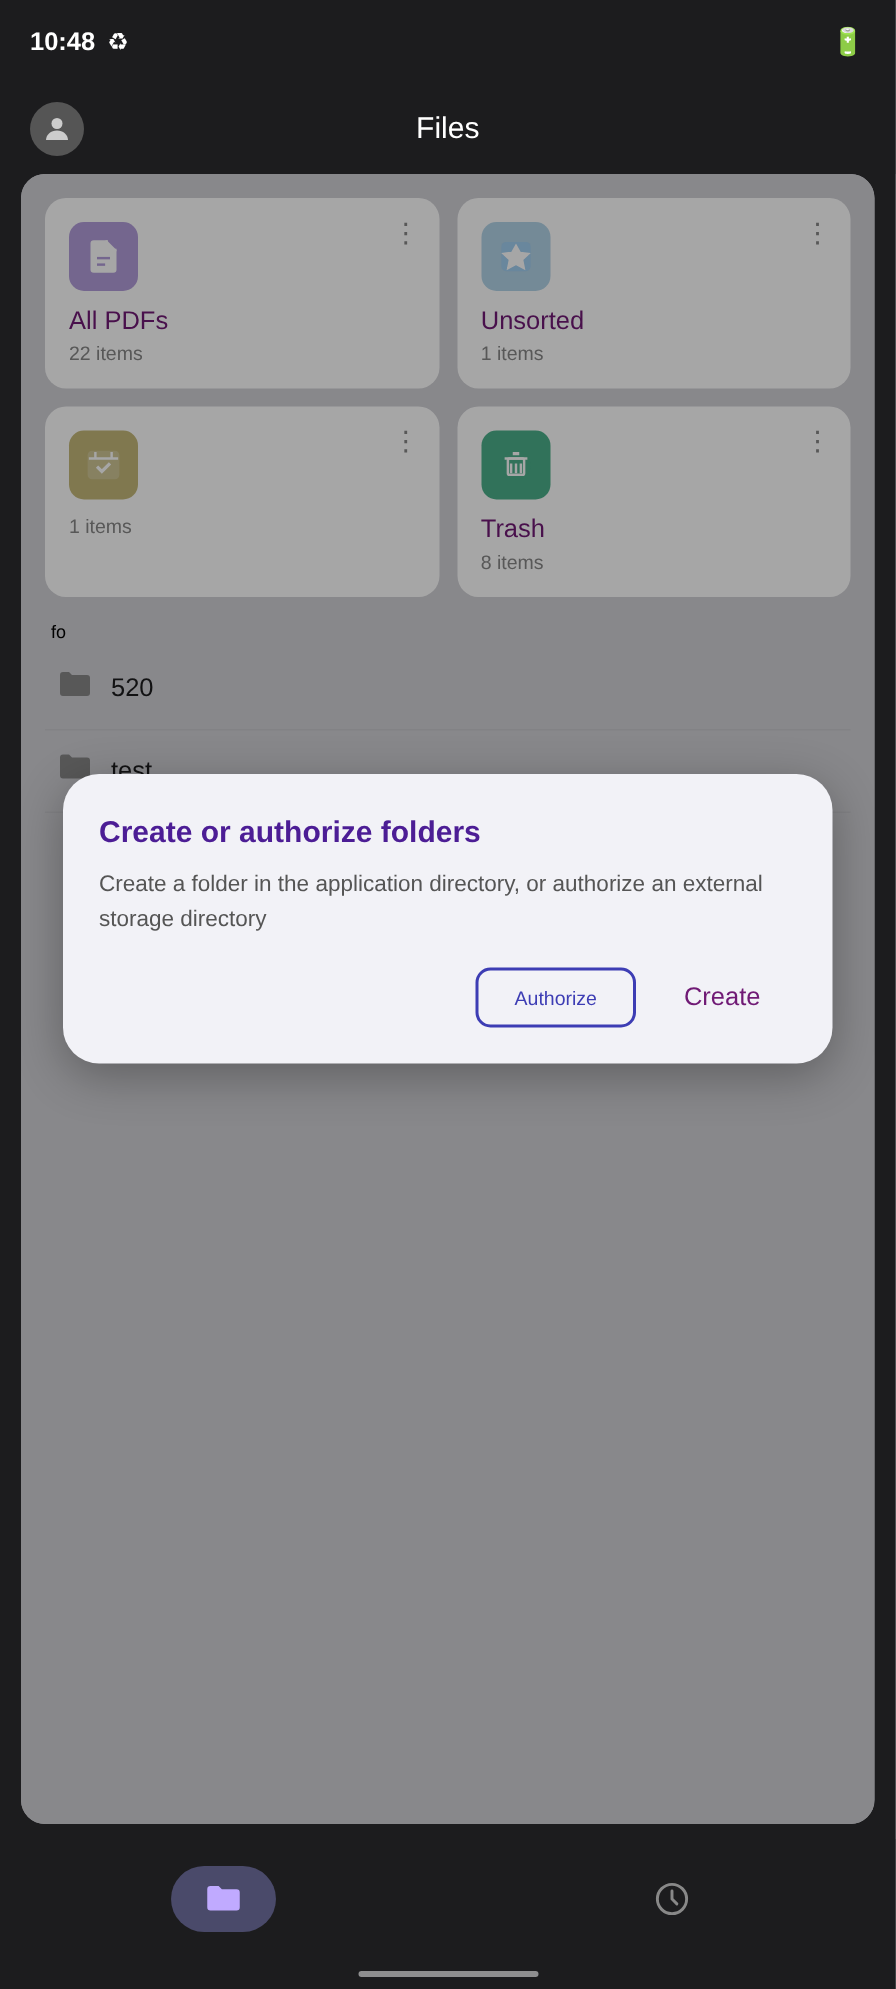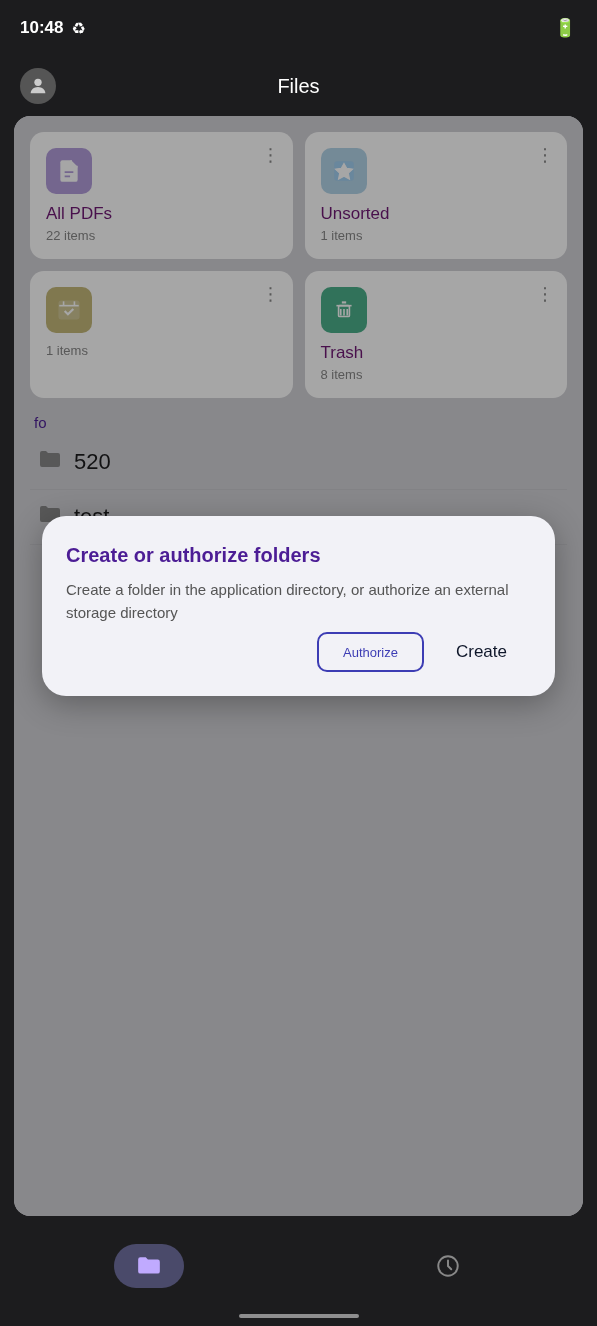--- a/index.html
+++ b/index.html
@@ -122,40 +122,40 @@
       color: #701a75;
       margin-bottom: 4px;
     }
     .card-subtitle {
       font-size: 13px;
       color: #888;
     }
 
     
     .folder-section-label {
-      font-size: 15px;
-      color: #4c1d95;
+      font-size: 12px;
+      color: #000000;
       margin: 8px 0 4px 4px;
       display: flex;
       align-items: center;
       gap: 6px;
     }
     .folder-list-item {
       display: flex;
       align-items: center;
       gap: 12px;
       padding: 14px 8px;
       border-bottom: 1px solid #c8c8cc;
     }
     .folder-list-icon {
       font-size: 22px;
       color: #666;
     }
     .folder-list-label {
-      font-size: 22px;
+      font-size: 17px;
       color: #1c1c1e;
     }
 
     
     .overlay {
       position: absolute;
       top: 0; left: 0; right: 0; bottom: 0;
       background: rgba(0,0,0,0.35);
       border-radius: 16px;
       z-index: 10;
@@ -176,21 +176,21 @@
     .dialog-title {
       font-size: 20px;
       font-weight: 700;
       color: #4c1d95;
       margin-bottom: 12px;
     }
     .dialog-body {
       font-size: 15px;
       color: #555;
       line-height: 1.5;
-      margin-bottom: 8px;
+      margin-bottom: 21px;
     }
     .dialog-actions {
       display: flex;
       justify-content: flex-end;
       gap: 8px;
     }
     .btn-authorize {
       padding: 10px 24px;
       border: 2.5px solid #3d3db4;
       border-radius: 10px;
@@ -198,21 +198,21 @@
       color: #3d3db4;
       font-size: 13px;
       font-weight: 500;
       cursor: pointer;
     }
     .btn-create {
       padding: 10px 24px;
       border: none;
       border-radius: 10px;
       background: transparent;
-      color: #0f172a;
+      color: #701a75;
       font-size: 17px;
       font-weight: 500;
       cursor: pointer;
     }
 
     
     .bottom-nav {
       position: absolute;
       bottom: 0;
       width: 597px;

